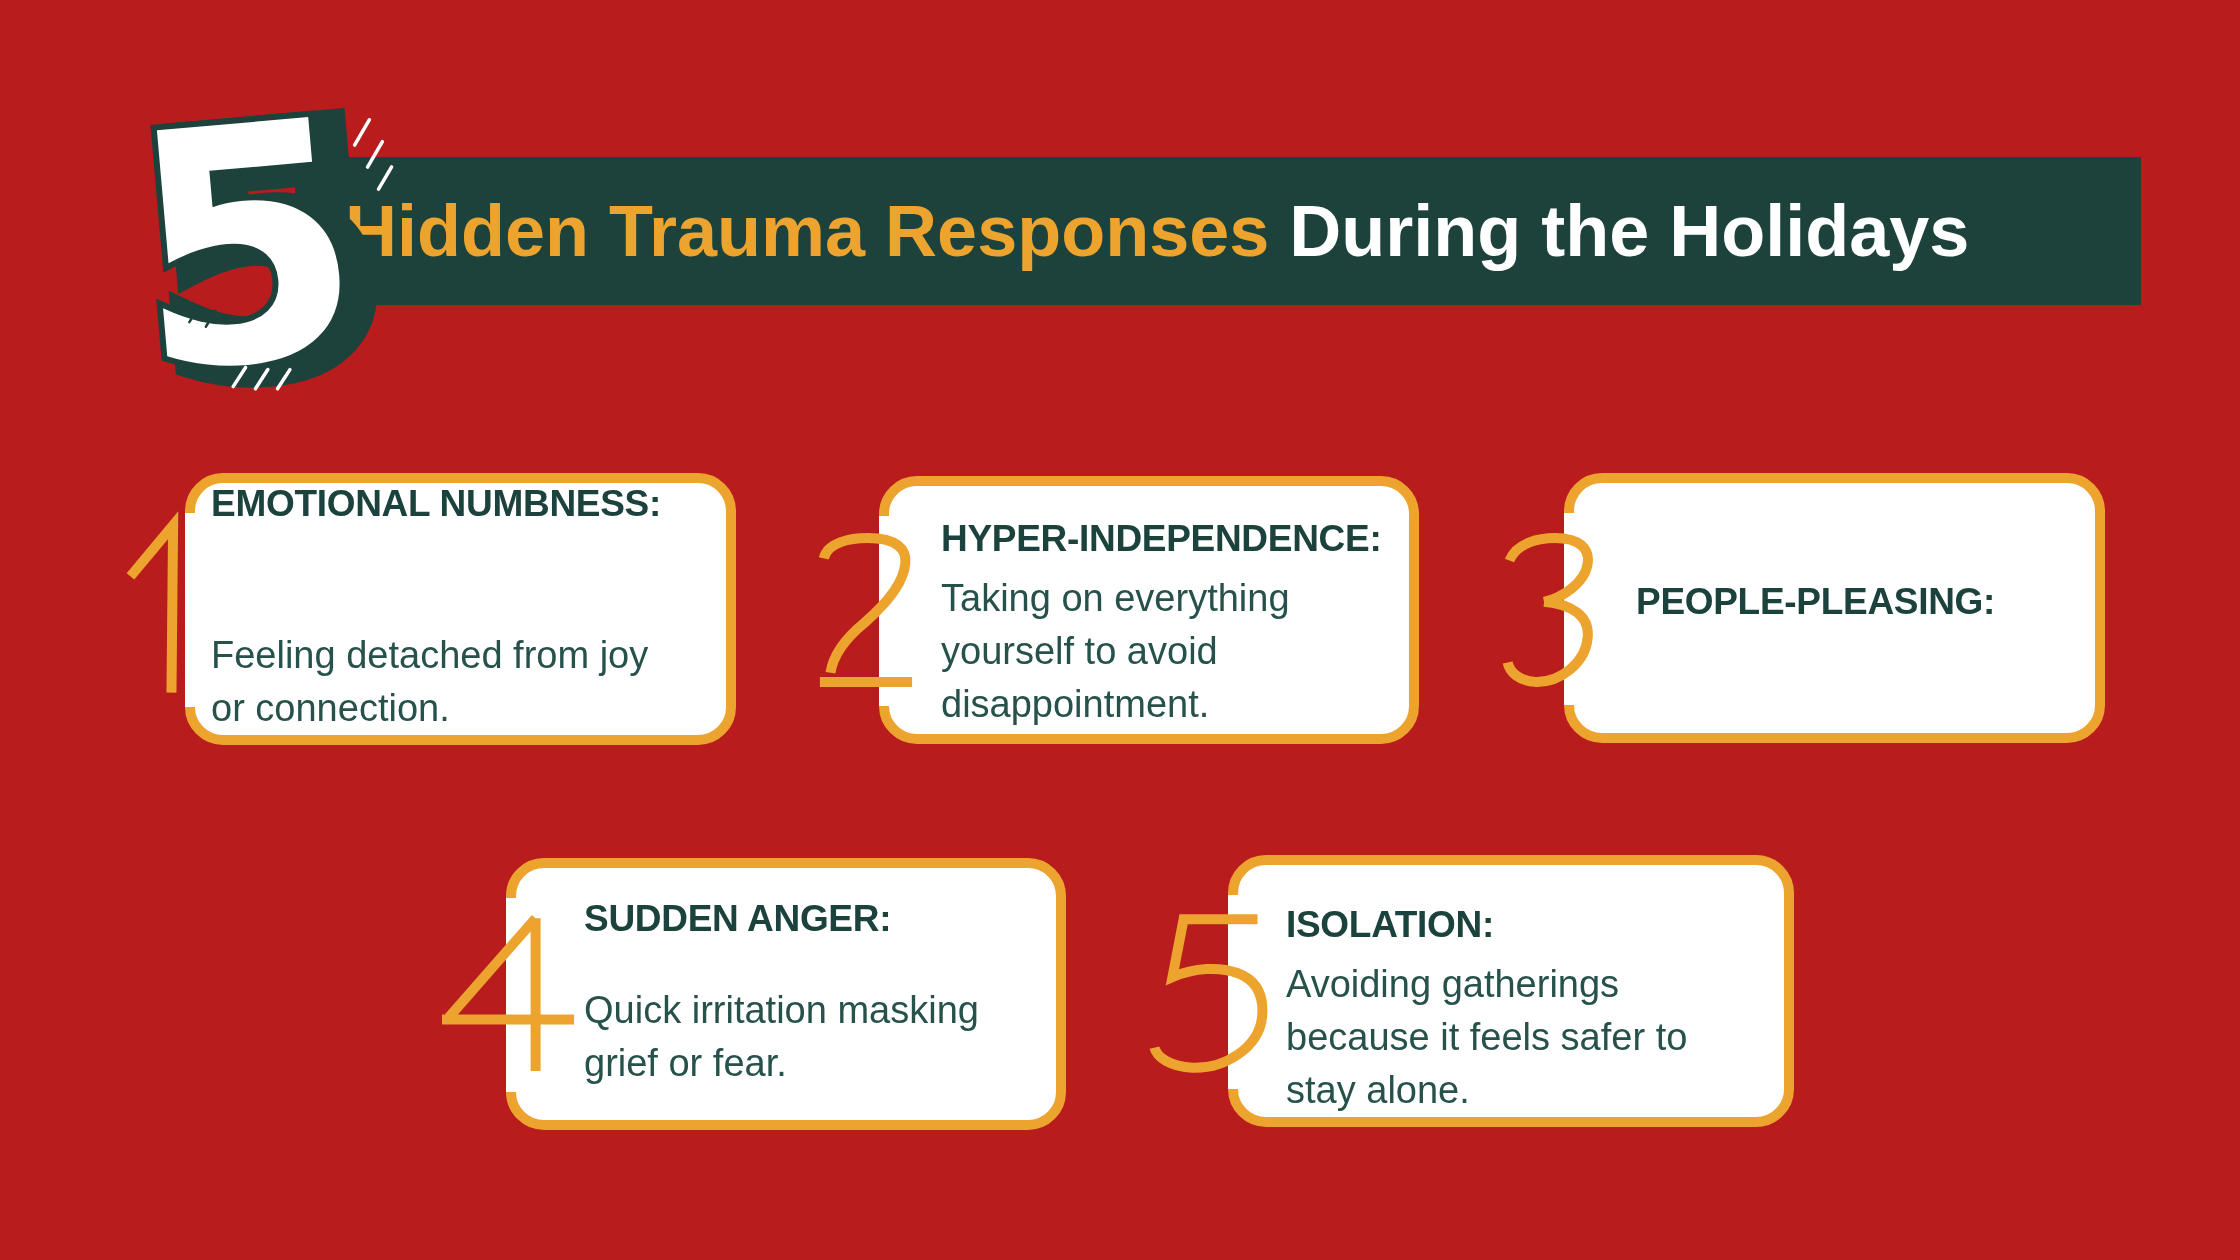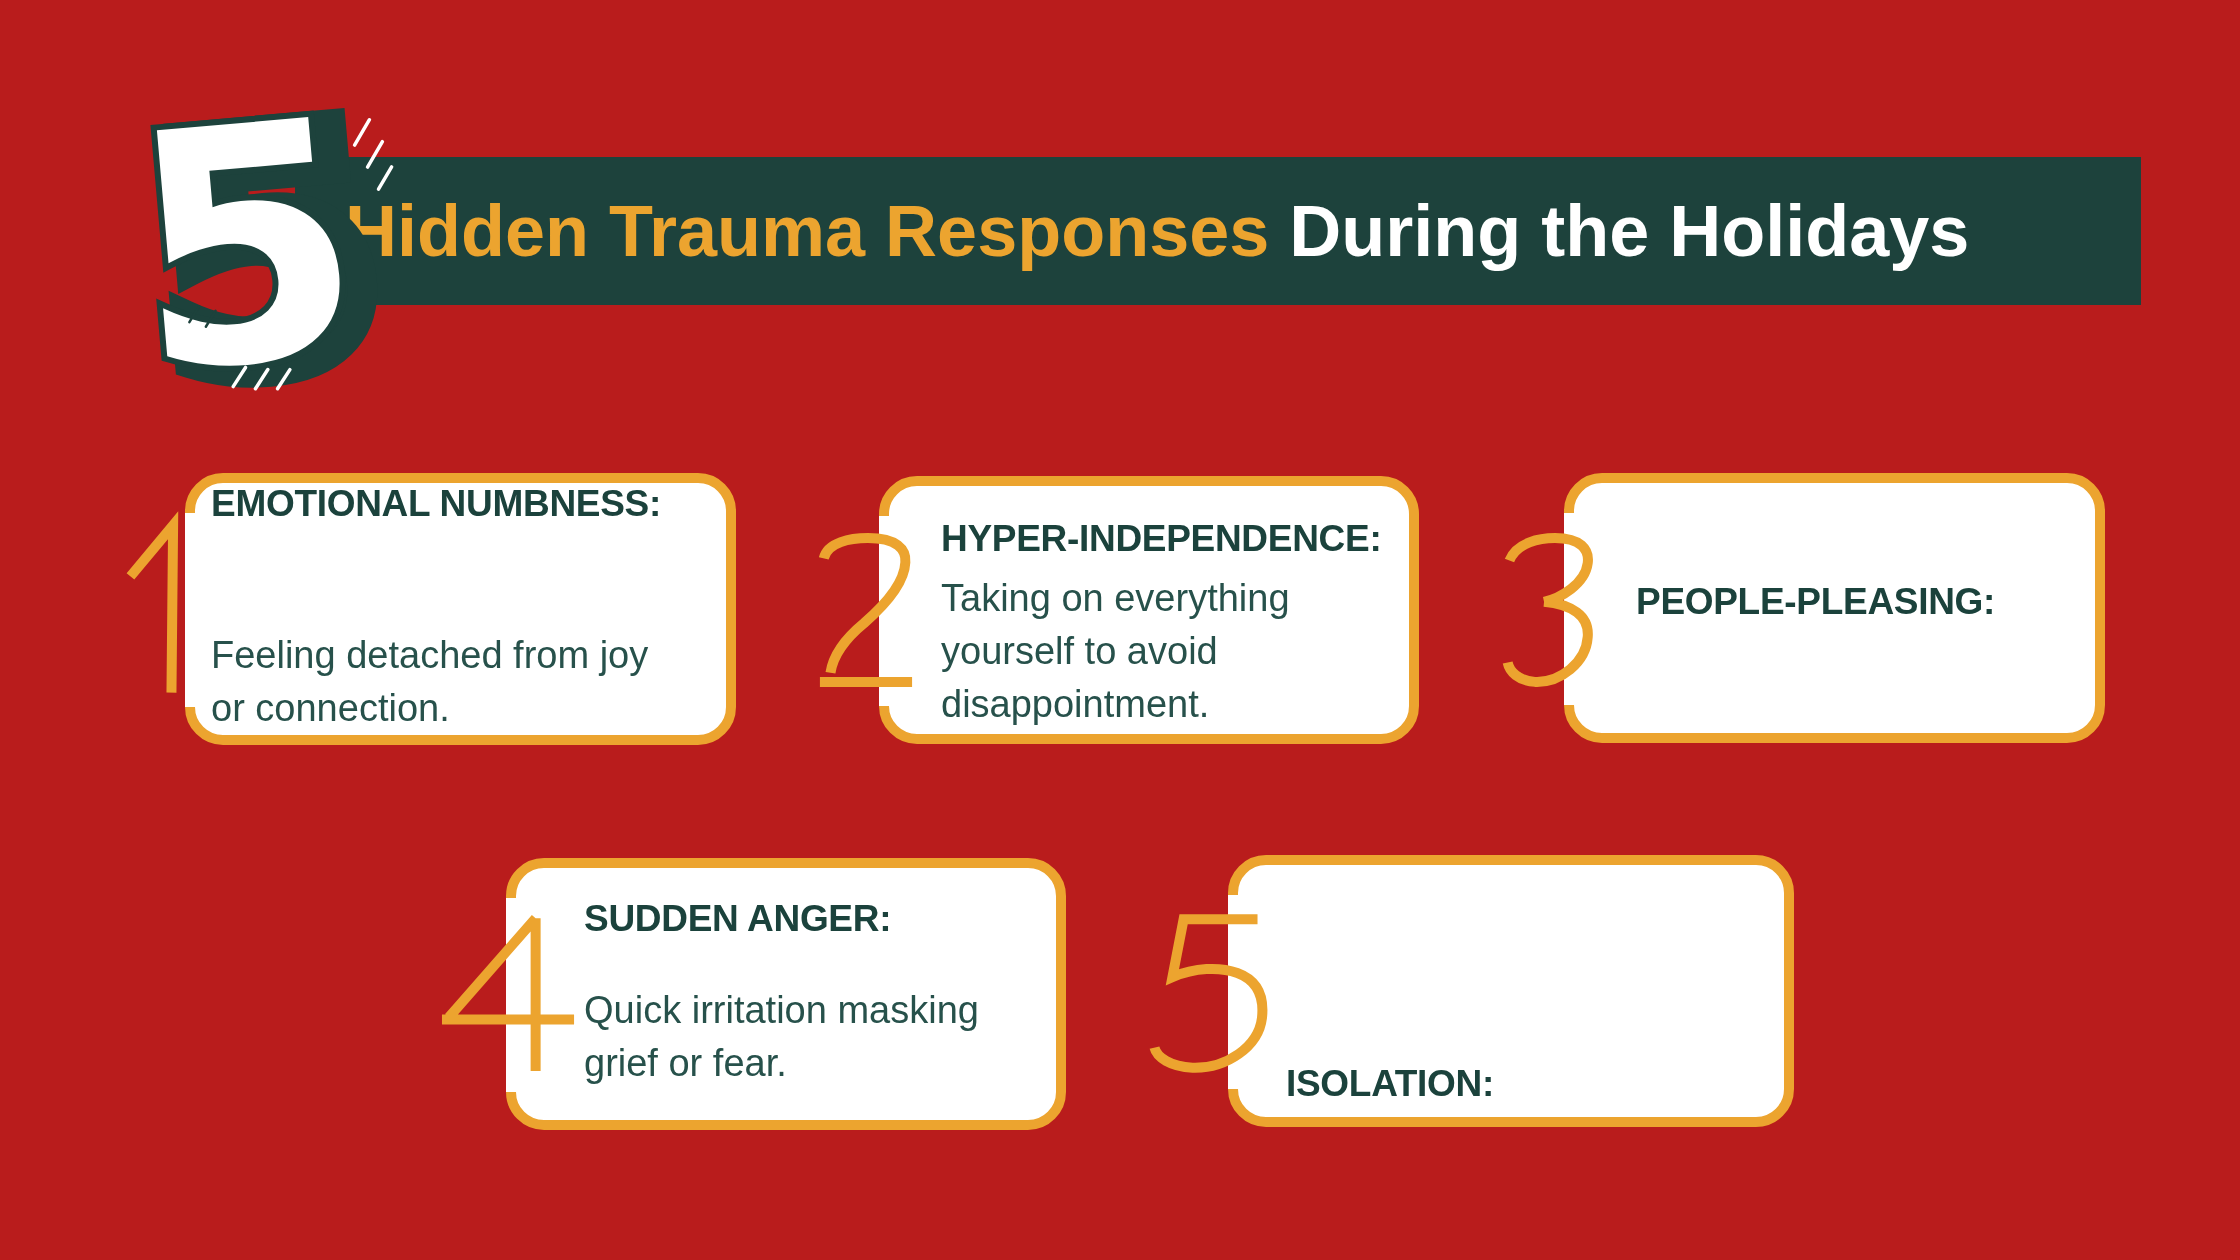--- a/index.html
+++ b/index.html
@@ -138,16 +138,19 @@
     </div>
   </div>
 
   <div class="card c5">
     <div class="border-gap"></div>
     <svg class="digit d5" viewBox="0 0 100 300" preserveAspectRatio="none">
       <path d="M 96 8 L 30 8 L 20 118 C 40 100 62 98 78 110 C 96 124 102 155 100 195 C 97 250 68 292 38 290 C 18 288 6 270 4 252"></path>
     </svg>
     <div class="card-inner">
       <p class="card-title">ISOLATION:</p>
+      <p class="card-body">Avoiding gatherings
+because it feels safer to
+stay alone.</p>
     </div>
   </div>
 
 </div>
 
 </body></html>

